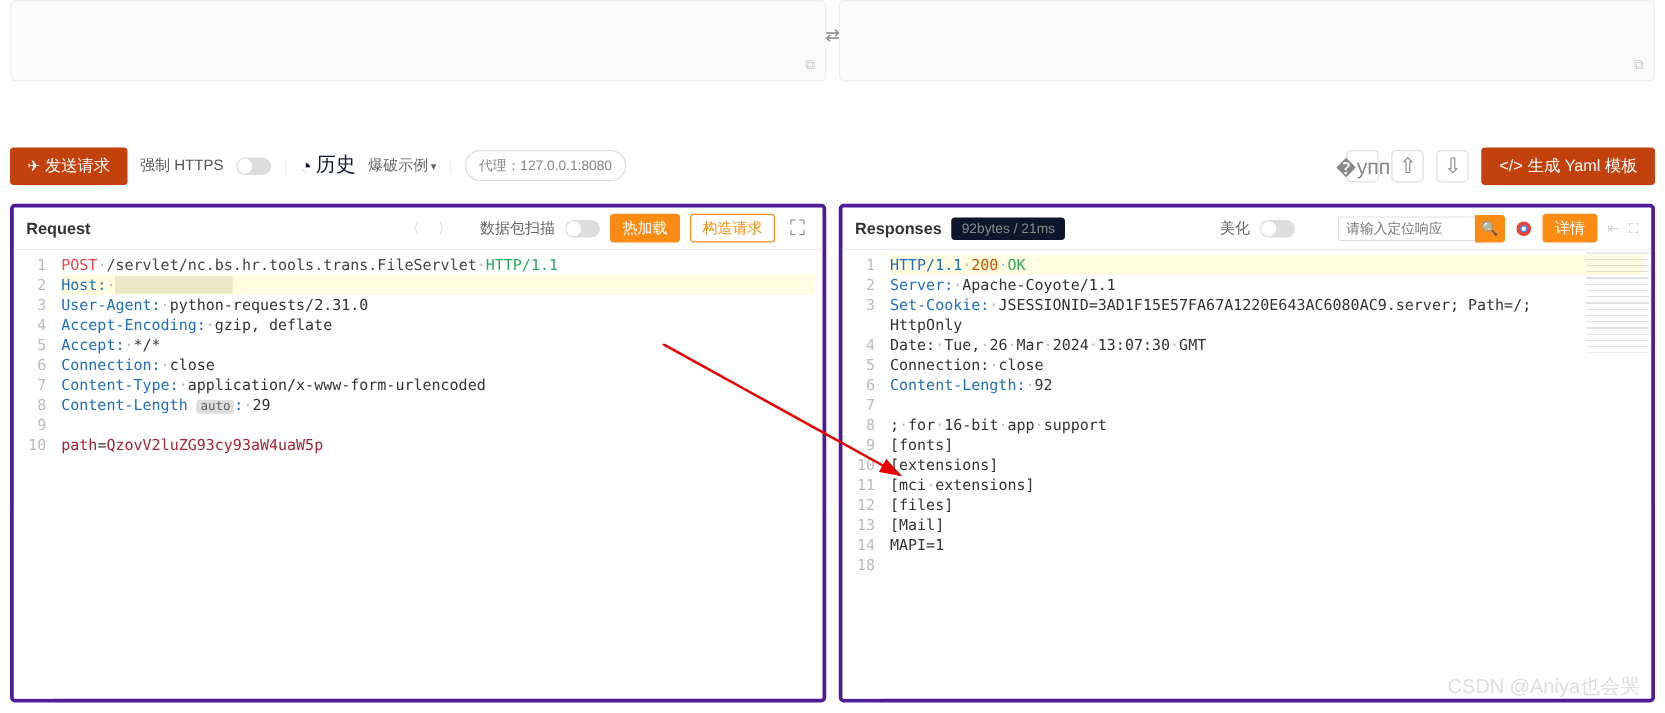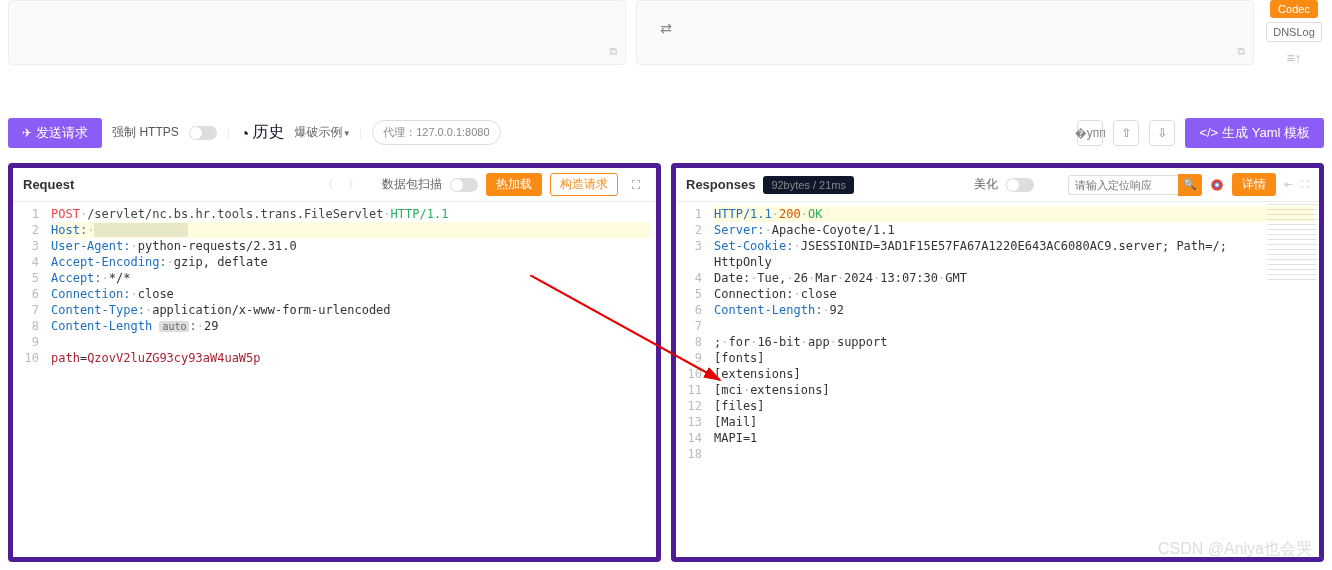--- a/index.html
+++ b/index.html
@@ -6,33 +6,33 @@
 body { font-family: -apple-system, "Segoe UI", "Microsoft YaHei", sans-serif; font-size: 12px; background: #fff; width: 1332px; height: 570px; overflow: hidden; position: relative; }
 .top-area { height: 65px; display: flex; gap: 10px; padding: 0 8px; position: relative; }
 .top-box { flex: 1; background: #fafafa; border: 1px solid #eee; border-radius: 4px; position: relative; }
 .top-box-icon { position: absolute; bottom: 6px; right: 8px; color: #ccc; font-size: 11px; }
 .swap-icon { position: absolute; left: 50%; top: 20px; transform: translateX(-50%); color: #888; font-size: 14px; z-index: 2; }
 .right-tools { width: 60px; display: flex; flex-direction: column; gap: 4px; align-items: center; padding-top: 0; }
 .btn-codec { background: #fa8c16; color: #fff; padding: 3px 8px; border-radius: 3px; font-size: 11px; cursor: pointer; }
 .btn-dnslog { background: #fff; border: 1px solid #ddd; color: #666; padding: 3px 6px; border-radius: 3px; font-size: 11px; cursor: pointer; }
 .sort-icon { color: #bbb; margin-top: 4px; font-size: 14px; }
 .toolbar-row { height: 45px; margin-top: 45px; display: flex; align-items: center; padding: 0 8px; gap: 10px; border-bottom: 0; }
-.btn-primary { background: #8b5cf6; color: #fff; border: none; padding: 6px 14px; border-radius: 3px; font-size: 13px; cursor: pointer; display: inline-flex; align-items: center; gap: 4px; }
+.btn-primary { background: #c2410c; color: #fff; border: none; padding: 6px 14px; border-radius: 3px; font-size: 13px; cursor: pointer; display: inline-flex; align-items: center; gap: 4px; }
 .btn-primary .send-icon::before { content: "✈"; font-size: 12px; }
 .label-txt { color: #555; font-size: 12px; }
 .toggle { width: 28px; height: 14px; background: #ddd; border-radius: 7px; position: relative; display: inline-block; }
 .toggle::after { content: ""; position: absolute; left: 1px; top: 1px; width: 12px; height: 12px; background: #fff; border-radius: 50%; }
 .history-link { color: #0f172a; font-size: 16px; display: inline-flex; align-items: flex-end; gap: 3px; }
 .history-link .clock::before { content: "◔"; }
 .fuzz-link { color: #666; font-size: 12px; display: inline-flex; align-items: center; gap: 2px; }
 .pill-input { border: 1px solid #ddd; border-radius: 14px; padding: 4px 10px; font-size: 11px; color: #888; }
 .tool-spacer { flex: 1; }
-.tiny-iconbtn { width: 26px; height: 26px; border: 1px solid #ddd; border-radius: 4px; background: #fff; color: #888; display: inline-flex; align-items: center; justify-content: center; font-size: 12px; cursor: pointer; }
+.tiny-iconbtn { width: 26px; height: 26px; border: 1px solid #ddd; border-radius: 4px; background: #fff; color: #888; display: inline-flex; align-items: center; justify-content: center; font-size: 17px; cursor: pointer; }
 .panels { display: flex; gap: 10px; padding: 8px; height: calc(570px - 65px - 45px - 45px); }
-.panel { flex: 1; border: 5px solid #4c1d95; border-radius: 4px; overflow: hidden; display: flex; flex-direction: column; }
+.panel { flex: 1; border: 3px solid #4c1d95; border-radius: 4px; overflow: hidden; display: flex; flex-direction: column; }
 .panel-header { height: 34px; display: flex; align-items: center; padding: 0 10px; border-bottom: 1px solid #eee; gap: 8px; }
 .panel-title { font-weight: 600; color: #333; font-size: 13px; }
 .arrow-nav { color: #ccc; margin-left: auto; font-size: 12px; cursor: pointer; }
 .arrow-nav + .arrow-nav { margin-left: 6px; }
 .header-text { color: #666; font-size: 12px; margin-left: 40px; }
 .btn-sm-or { background: #fa8c16; color: #fff; border: none; padding: 3px 10px; border-radius: 3px; font-size: 12px; cursor: pointer; }
 .btn-sm-outline { background: #fff; color: #fa8c16; border: 1px solid #fa8c16; padding: 2px 9px; border-radius: 3px; font-size: 12px; cursor: pointer; }
 .stats-badge { background: #0f172a; color: #888; padding: 3px 8px; border-radius: 3px; font-size: 11px; }
 .search-box { display: flex; align-items: center; margin-left: 26px; }
 .search-input { border: 1px solid #ddd; border-right: none; border-radius: 3px 0 0 3px; padding: 3px 6px; font-size: 11px; width: 110px; color: #666; }
@@ -60,25 +60,20 @@
 </head>
 <body>
 
 <div class="top-area">
   <div class="top-box">
     <span class="top-box-icon">⧉</span>
   </div>
   <span class="swap-icon">⇄</span>
   <div class="top-box">
     <span class="top-box-icon">⧉</span>
-  </div>
-  <div class="right-tools">
-    <span class="btn-codec">Codec</span>
-    <span class="btn-dnslog">DNSLog</span>
-    <span class="sort-icon">≡↑</span>
   </div>
 </div>
 
 <div class="toolbar-row">
   <button class="btn-primary">
       <span class="send-icon"></span>
       <span>发送请求</span>
     </button>
   <span class="label-txt">强制 HTTPS</span>
   <span class="toggle"></span>

